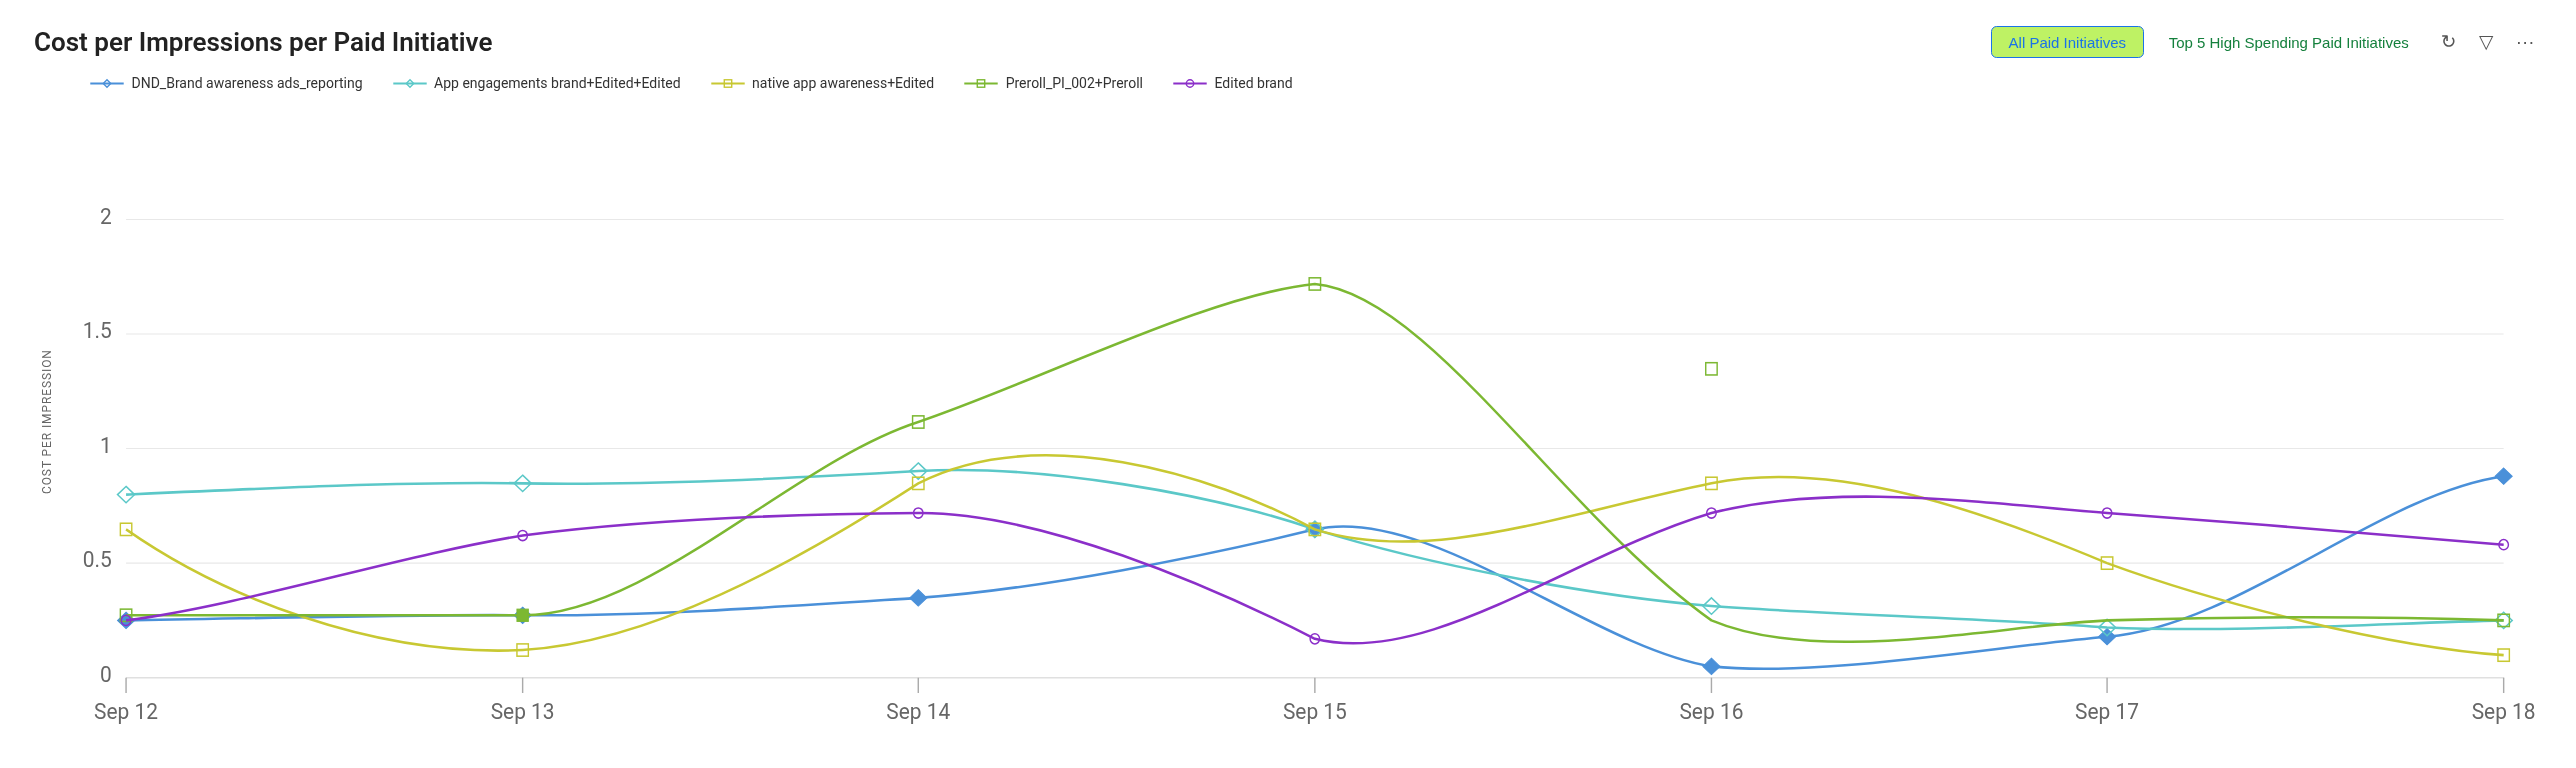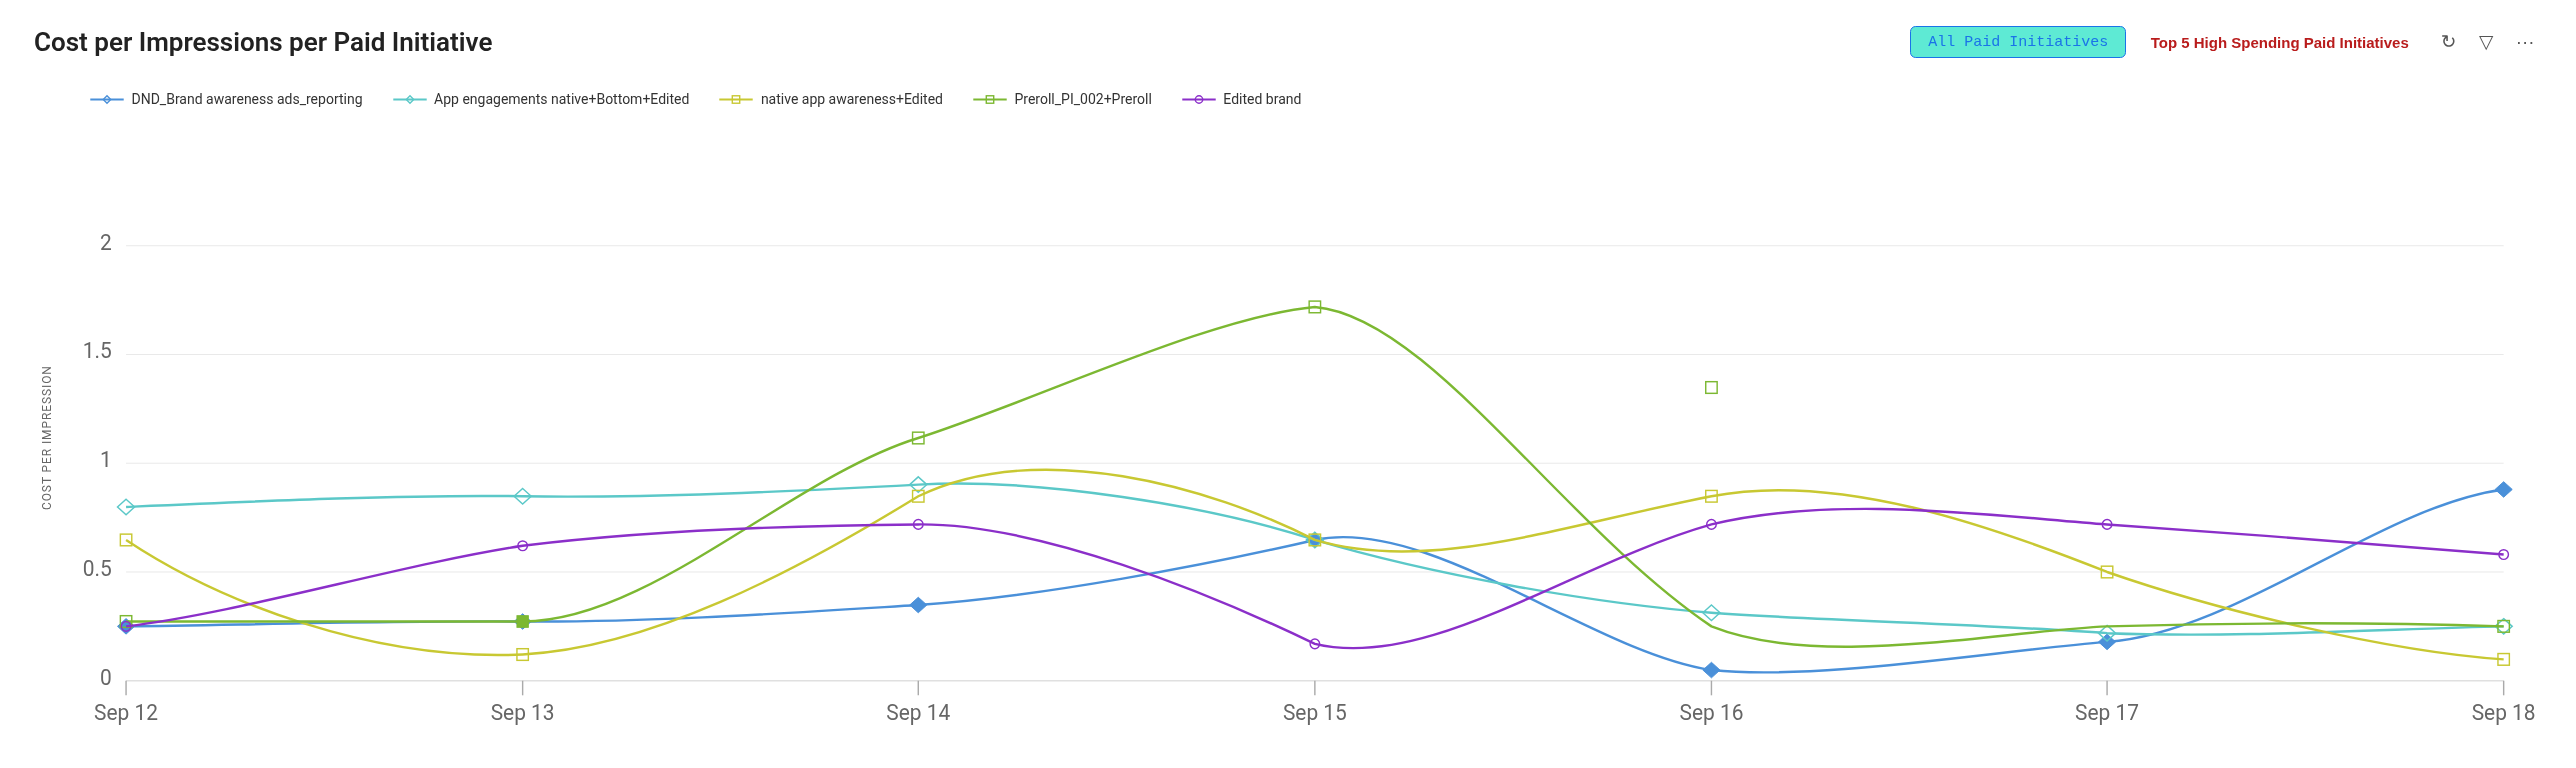--- a/index.html
+++ b/index.html
@@ -10,21 +10,20 @@
       width: 2576px;
       height: 769px;
       overflow: hidden;
     }
     .container {
       width: 100%;
       height: 100%;
       padding: 26px 34px 30px 34px;
       display: flex;
       flex-direction: column;
-      gap: 16px;
     }
     .header {
       display: flex;
       align-items: center;
       justify-content: space-between;
       margin-bottom: 17px;
     }
     .title {
       font-size: 26px;
       font-weight: 600;
@@ -39,34 +38,33 @@
       padding: 6.5px 17px;
       border-radius: 5.6px;
       font-size: 15px;
       cursor: pointer;
       border: 1.4px solid #1a73e8;
       background: #fff;
       color: #1a73e8;
       font-weight: 500;
     }
     .filter-btn.active {
-      background: #5eead4;
+      background: #bef264;
       border: 1.9px solid #1a73e8;
       color: #1a73e8;
-      font-family: Liberation Mono, monospace;
     }
     .filter-btn-plain {
       padding: 6.5px 17px;
       border-radius: 5.6px;
       font-size: 15px;
       cursor: pointer;
       border: none;
       background: transparent;
-      color: #b91c1c;
-      font-weight: 700;
+      color: #15803d;
+      font-weight: 400;
     }
     .icon-btn {
       background: none;
       border: none;
       cursor: pointer;
       font-size: 18.7px;
       color: #555;
       padding: 3.7px 7.5px;
     }
     .legend {
@@ -152,21 +150,21 @@
         <line x1="0" y1="7" x2="36" y2="7" stroke="#4A90D9" stroke-width="2"></line>
         <polygon points="18,3 22,7 18,11 14,7" fill="none" stroke="#4A90D9" stroke-width="1.5"></polygon>
       </svg>
       <span>DND_Brand awareness ads_reporting</span>
     </div>
     <div class="legend-item">
       <svg width="34" height="13" viewBox="0 0 36 14">
         <line x1="0" y1="7" x2="36" y2="7" stroke="#5BC8C8" stroke-width="2"></line>
         <polygon points="18,3 22,7 18,11 14,7" fill="none" stroke="#5BC8C8" stroke-width="1.5"></polygon>
       </svg>
-      <span>App engagements native+Bottom+Edited</span>
+      <span>App engagements brand+Edited+Edited</span>
     </div>
     <div class="legend-item">
       <svg width="34" height="13" viewBox="0 0 36 14">
         <line x1="0" y1="7" x2="36" y2="7" stroke="#C8C832" stroke-width="2"></line>
         <rect x="14" y="3" width="8" height="8" fill="none" stroke="#C8C832" stroke-width="1.5"></rect>
       </svg>
       <span>native app awareness+Edited</span>
     </div>
     <div class="legend-item">
       <svg width="34" height="13" viewBox="0 0 36 14">

